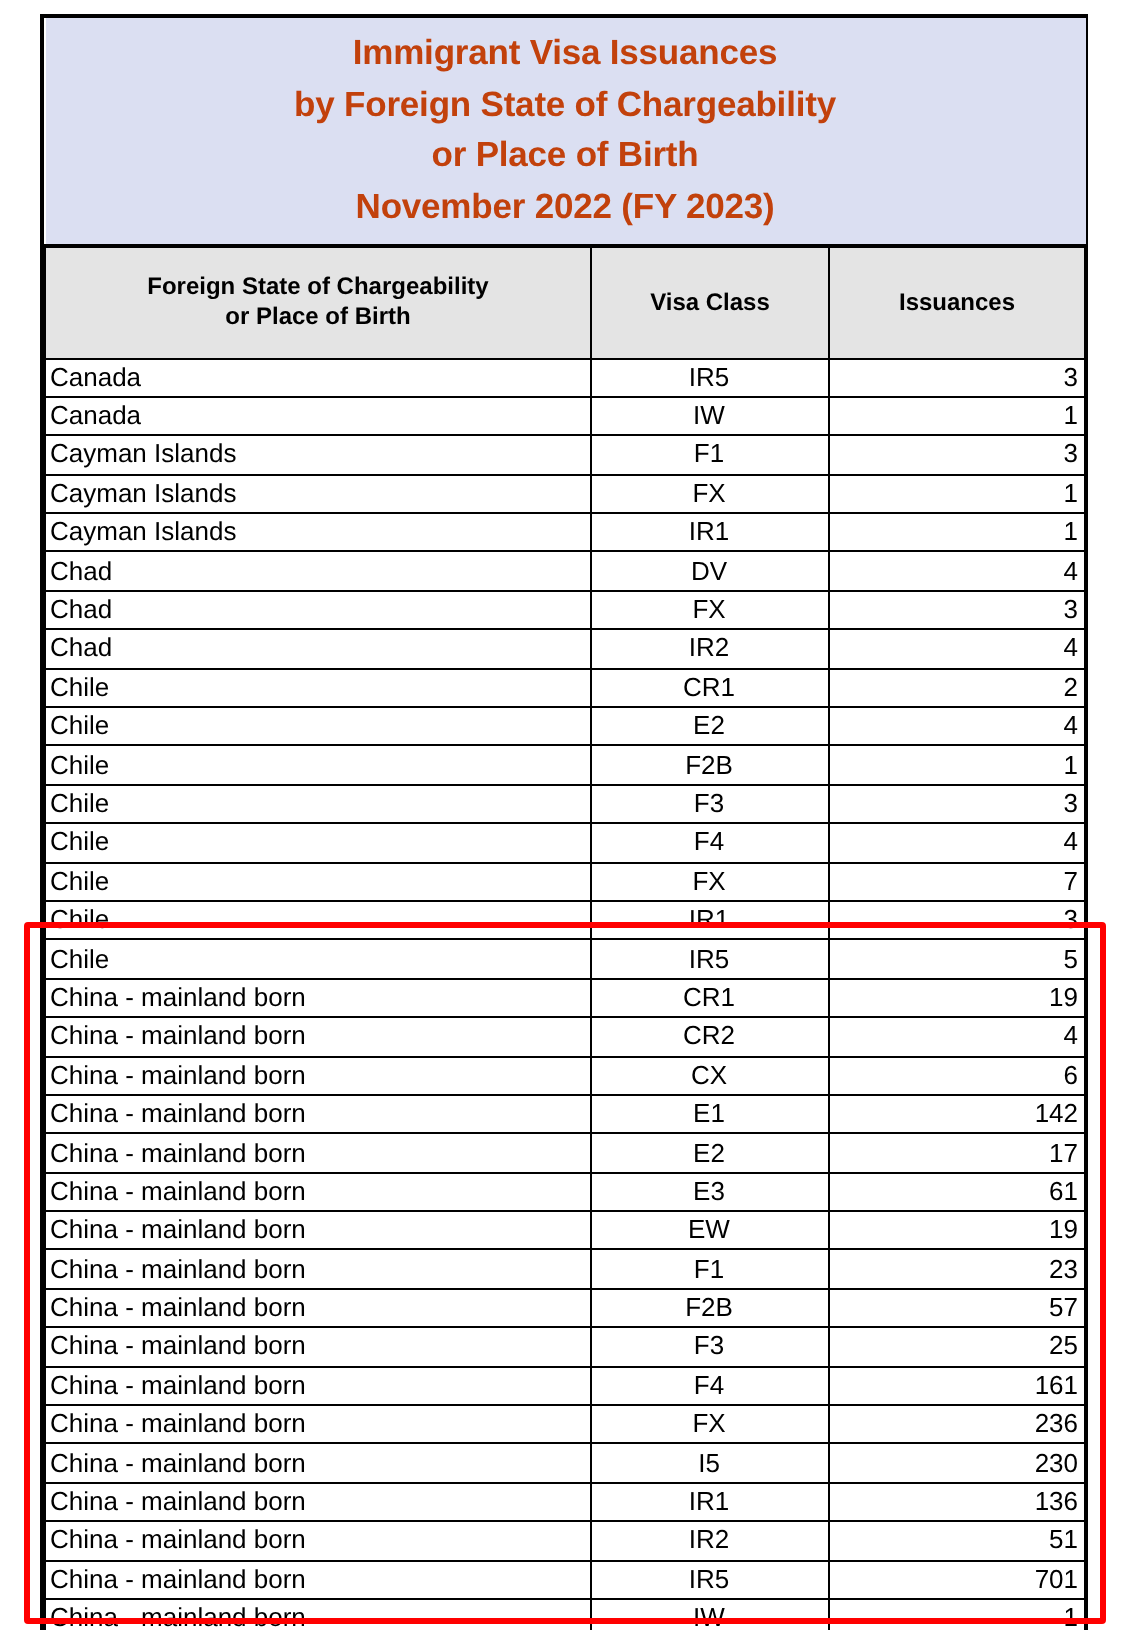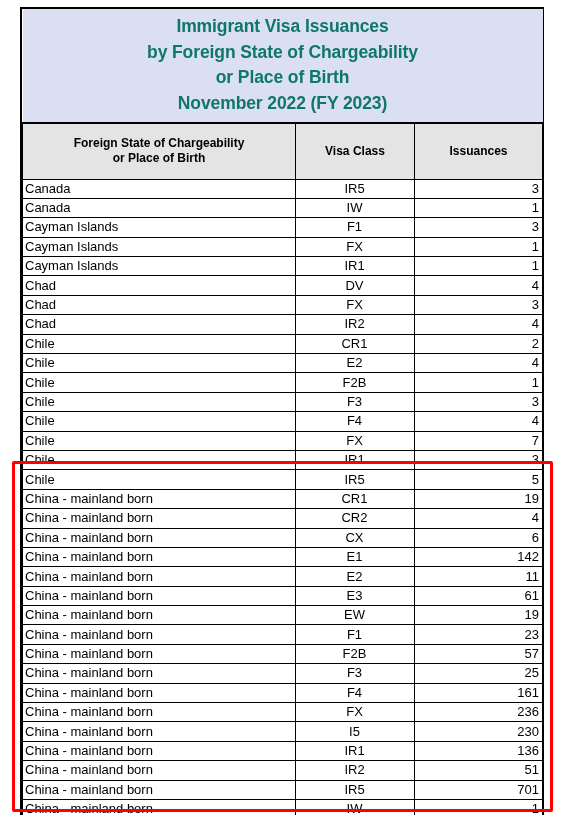--- a/index.html
+++ b/index.html
@@ -48,21 +48,21 @@
     table-layout: fixed;
   }
 
   
   tr.title-row td {
     background: #dbdff2;
     text-align: center;
     font-weight: bold;
     font-size: 17.5px;
     line-height: 25.5px;
-    color: #0f766e;
+    color: #c2410c;
     padding: 5px 4px 6px 4px;
     border-bottom: 2px solid #000000;
     letter-spacing: -0.1px;
   }
   .title-line { display: block; white-space: nowrap; }
 
   
   tr.head-row th {
     background: #e4e4e4;
     color: #000000;
@@ -226,21 +226,21 @@
           <td class="c-iss">6</td>
         </tr>
         <tr class="data-row">
           <td class="c-country">China - mainland born</td>
           <td class="c-visa">E1</td>
           <td class="c-iss">142</td>
         </tr>
         <tr class="data-row">
           <td class="c-country">China - mainland born</td>
           <td class="c-visa">E2</td>
-          <td class="c-iss">11</td>
+          <td class="c-iss">17</td>
         </tr>
         <tr class="data-row">
           <td class="c-country">China - mainland born</td>
           <td class="c-visa">E3</td>
           <td class="c-iss">61</td>
         </tr>
         <tr class="data-row">
           <td class="c-country">China - mainland born</td>
           <td class="c-visa">EW</td>
           <td class="c-iss">19</td>

